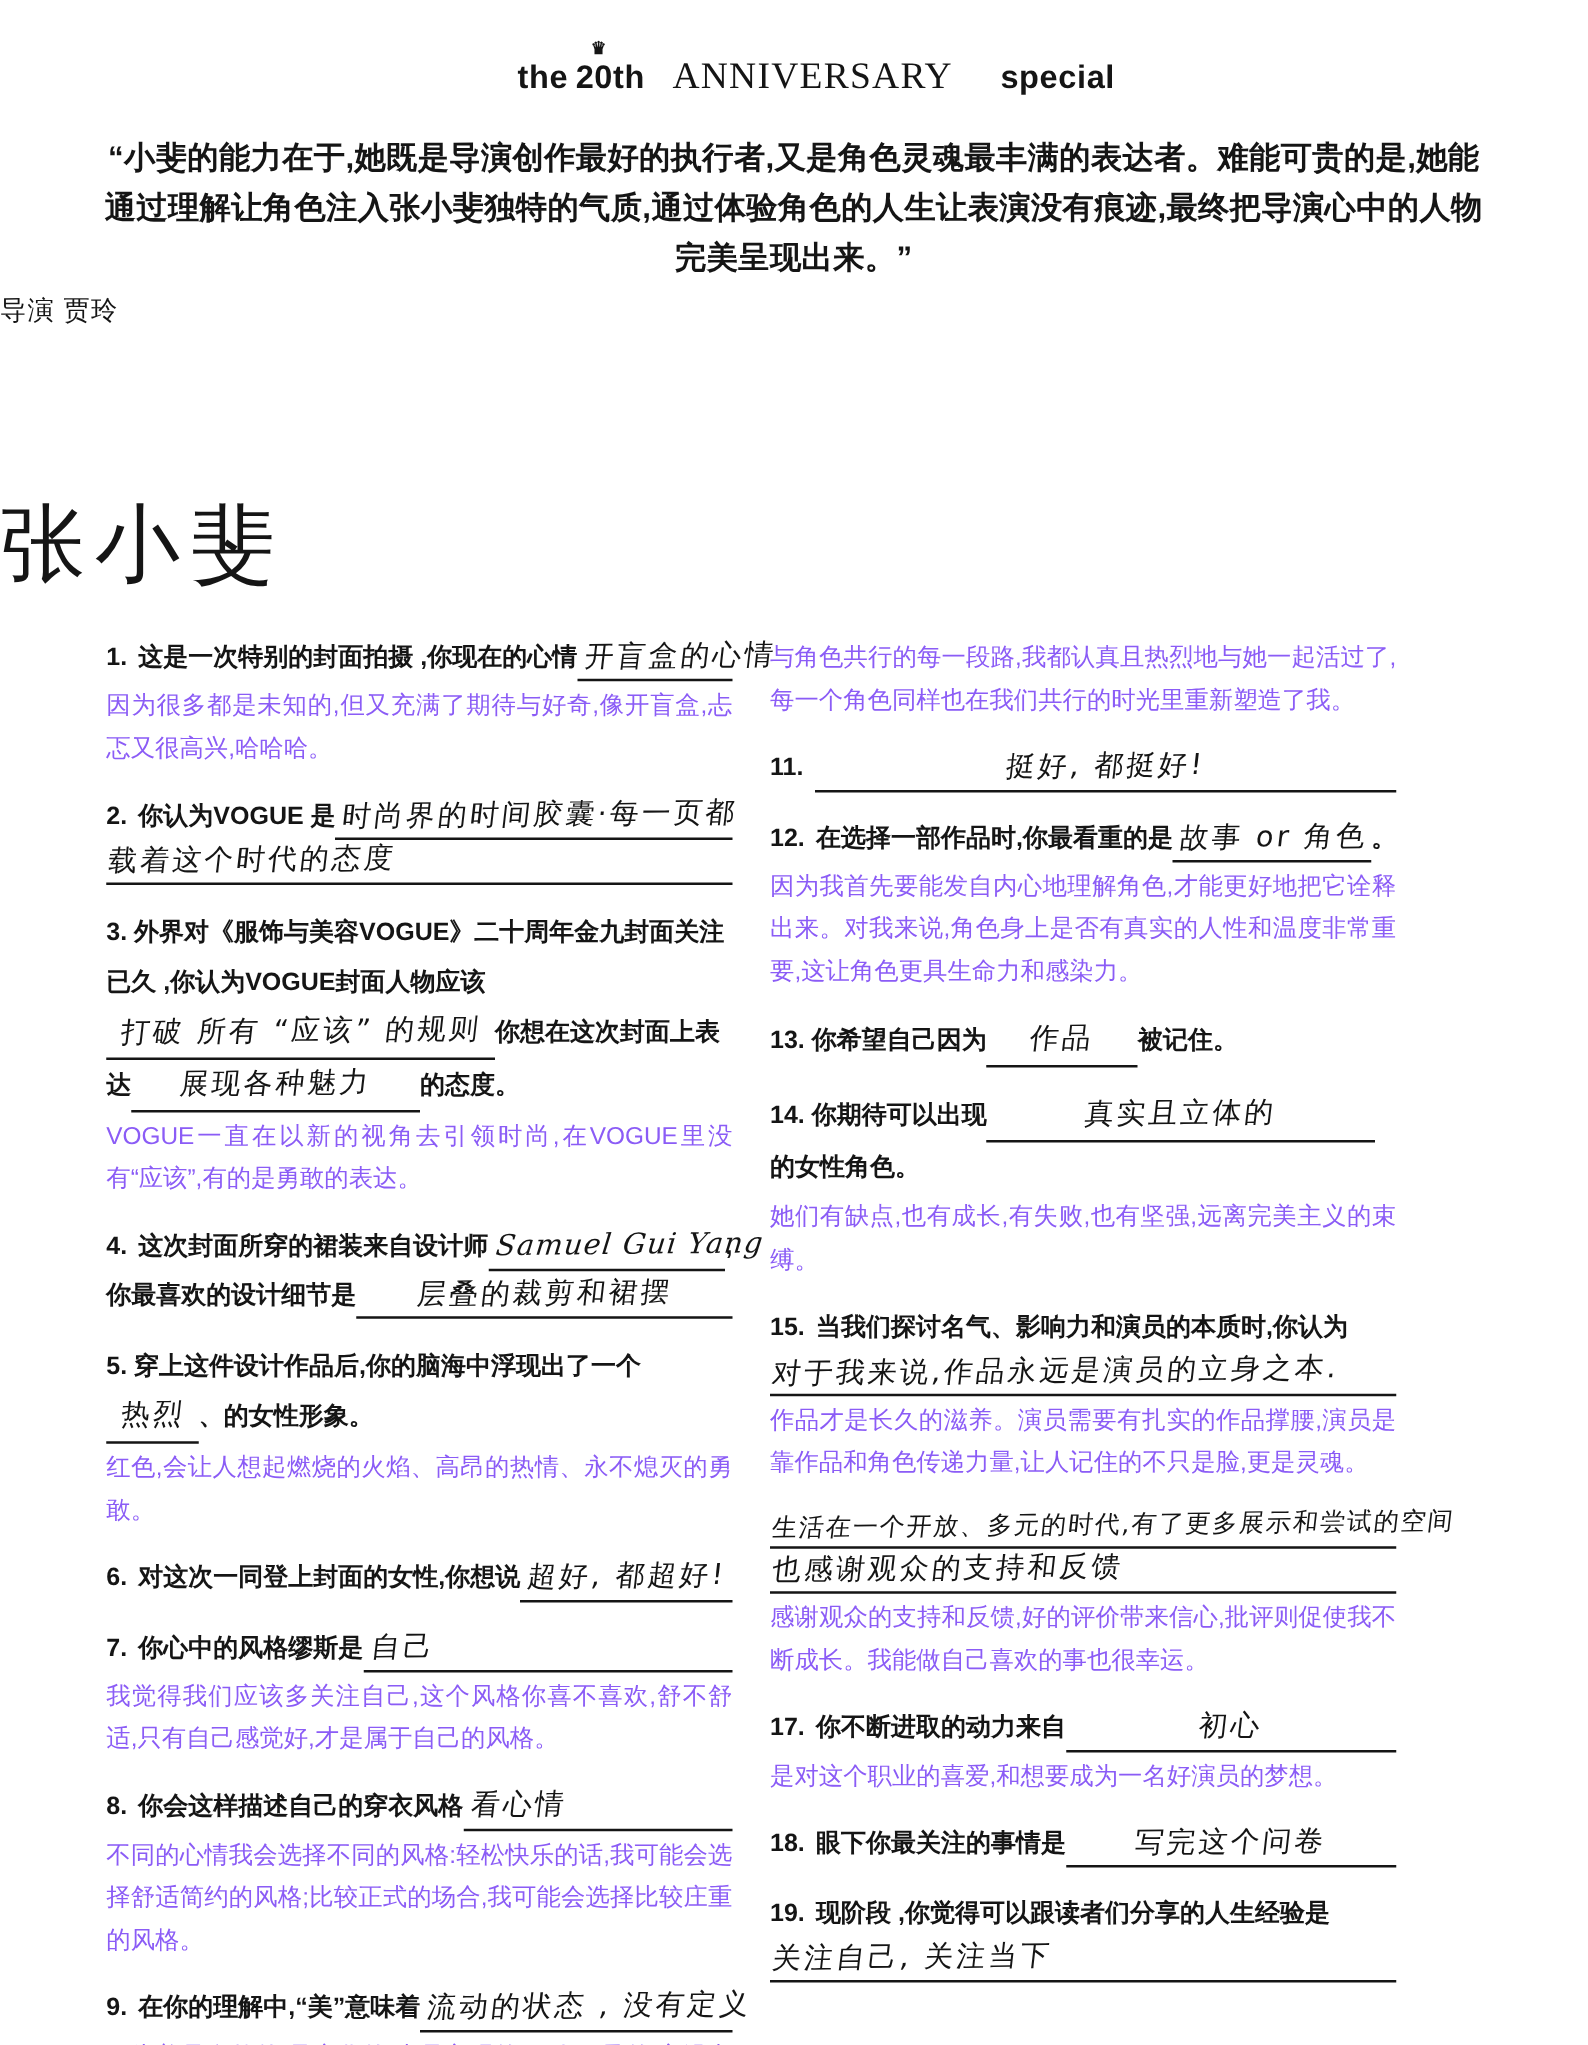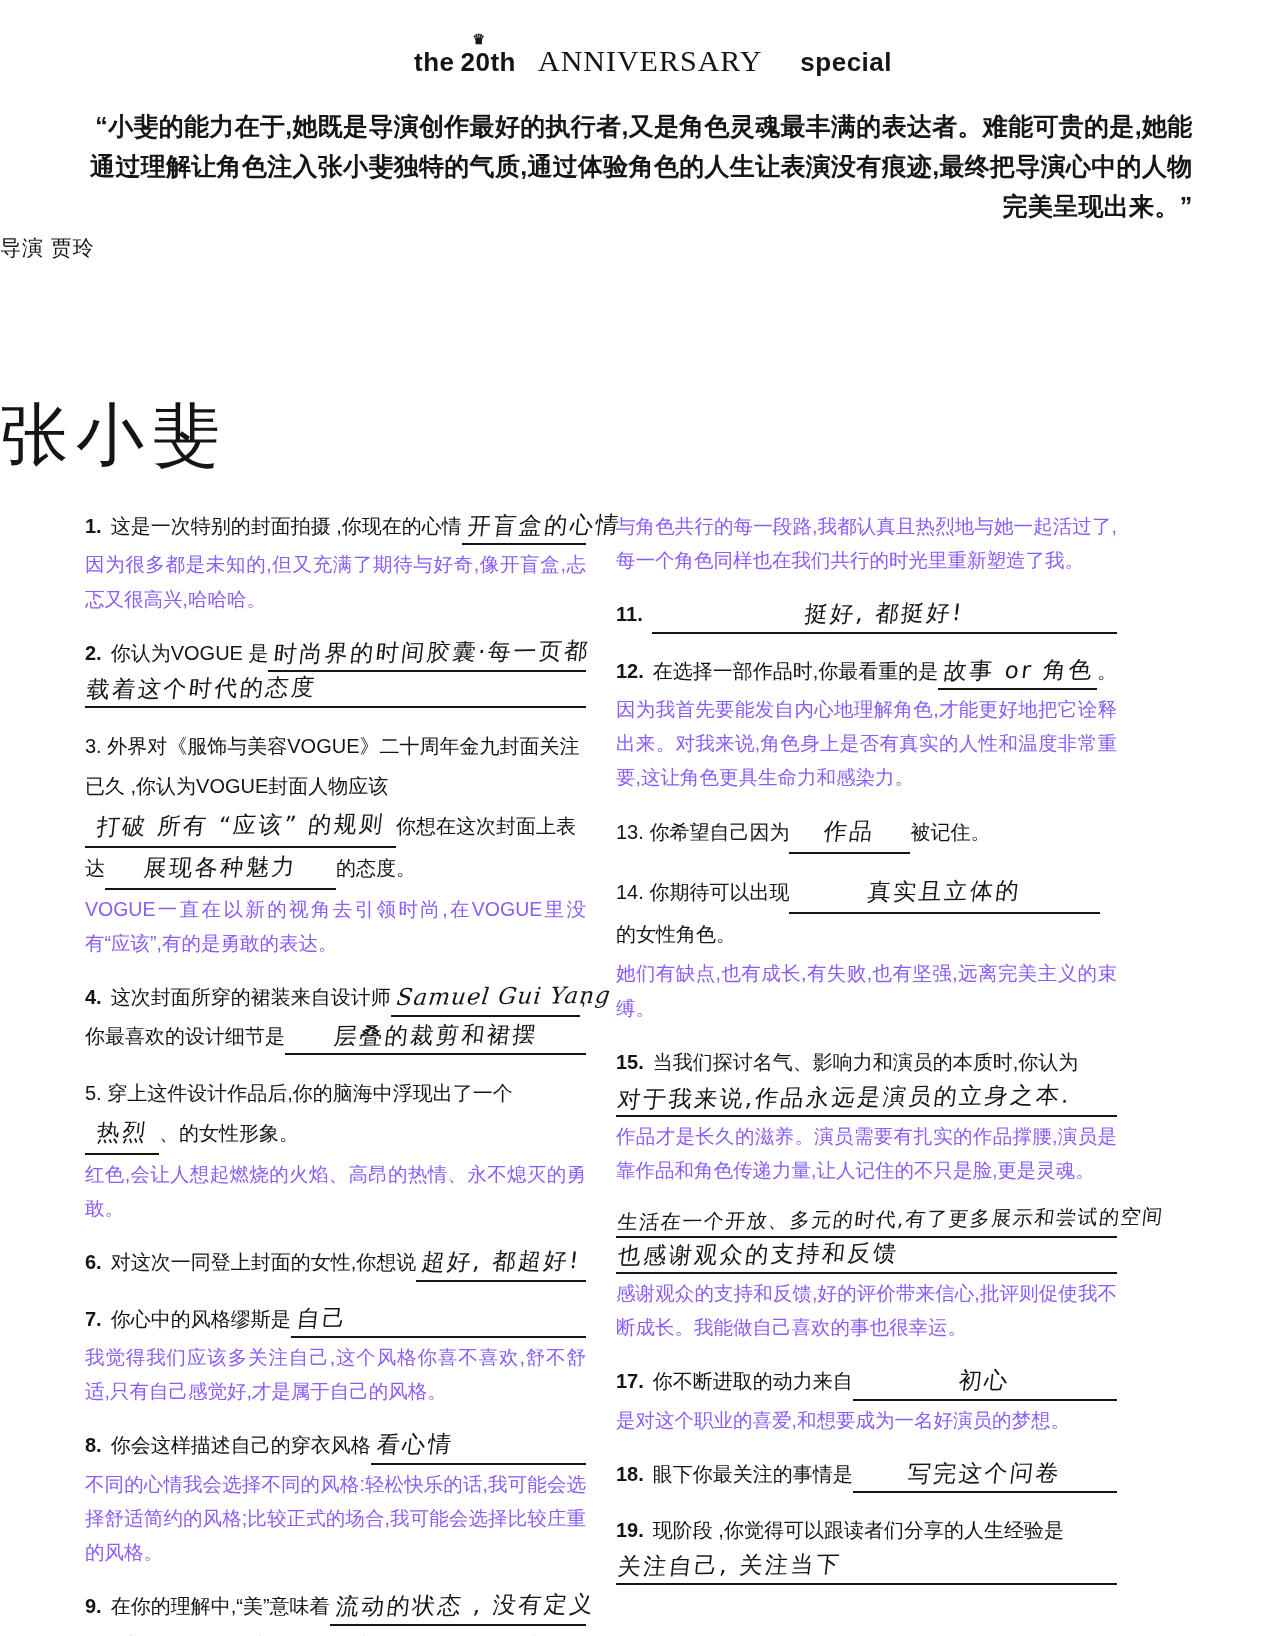--- a/index.html
+++ b/index.html
@@ -26,21 +26,21 @@
     position:absolute;top:-15px;left:12px;
     font-size:14px;line-height:1;color:#151515;
   }
   .mh-serif{
     font-family:"Liberation Serif",serif;
     font-size:30px;letter-spacing:1px;margin:0 2px 0 20px;
   }
   
   .quote{
     width:1115px;margin:28px auto 0;
-    text-align:right;
+    text-align:center;
     font-weight:900;
     font-size:25px;
     line-height:1.6;
     letter-spacing:.3px;
   }
   .byline{
     margin-top:8px;
     font-size:21px;
     font-weight:500;
     letter-spacing:1px;
@@ -56,21 +56,21 @@
   }
   
   .columns{
     width:1032px;
     margin:26px 0 0 85px;
     display:flex;
     gap:30px;
   }
   .col{width:501px;flex:0 0 501px;}
   .q{margin-bottom:18px;}
-  .b{font-weight:normal;font-size:20px;}
+  .b{font-weight:bold;font-size:20px;}
   .q-num{font-weight:bold;font-size:20px;margin-right:9px;white-space:nowrap;}
   .q-line{display:flex;align-items:baseline;line-height:1.9;}
   .q-line .qt{white-space:nowrap;}
   .q-para{margin:0;font-size:20px;line-height:2.0;}
   .body-text{
     margin:2px 0 0;
     font-size:19.5px;
     font-weight:400;
     line-height:1.75;
     color:#8b5cf6;

